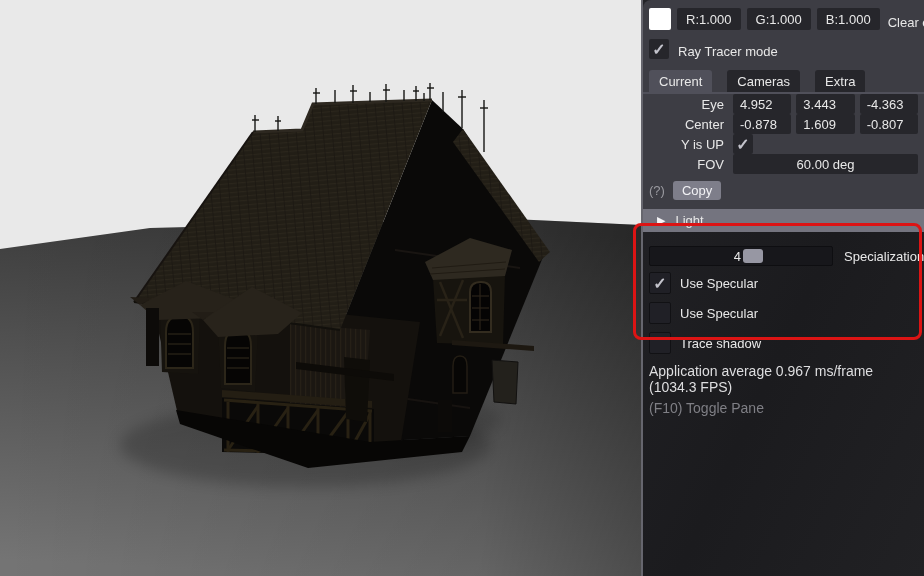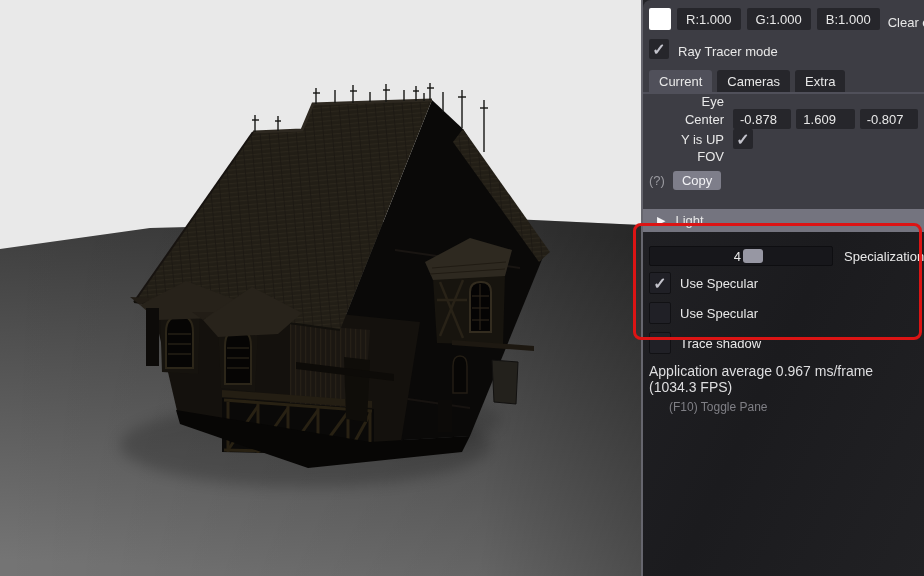--- a/index.html
+++ b/index.html
@@ -27,21 +27,21 @@
   .swatch { width:22px; height:22px; background:#ffffff; border-radius:2px; flex:0 0 auto; }
   .chip { height:22px; background:#26262b; border-radius:2px; color:#e8e8e8; font-size:13px;
           display:flex; align-items:center; padding:0 9px; margin-left:6px; }
   .row1 .label { margin-left:8px; }
 
   .checkbox { width:20px; height:20px; background:#26262b; border-radius:2px; flex:0 0 auto;
               display:flex; align-items:center; justify-content:center;
               color:#c3c3cb; font-size:16px; font-weight:bold; }
   .checkbox.dark { width:22px; height:22px; background:#202026; border:1px solid #111114; }
 
-  .tabs { margin-top:11px; display:flex; gap:5px; }
+  .tabs { margin-top:11px; display:flex; gap:15px; }
   .tab { height:22px; padding:0 10px; display:flex; align-items:center; border-radius:3px 3px 0 0;
          background:#26262b; color:#e8e8e8; font-size:13px; }
   .tab.active { background:#50505a; }
   .tabline { height:2px; background:#50505a; margin:0 -6px; }
 
   .frow { display:flex; align-items:center; }
   .frow .rlabel { width:84px; text-align:right; padding-right:9px; color:#e8e8e8; font-size:13px; flex:0 0 auto; }
   .fields { flex:1; display:flex; gap:5px; }
   .field { flex:1; height:20px; background:#26262b; border-radius:2px; color:#e8e8e8;
            font-size:13px; display:flex; align-items:center; padding:0 7px; }
@@ -63,21 +63,21 @@
             border:1px solid #0e0e11; border-radius:2px; flex:0 0 auto; }
   .slider .val { position:absolute; left:0; top:0; width:96%; height:100%; display:flex;
                  align-items:center; justify-content:center; color:#e8e8e8; font-size:13px; }
   .slider .grab { position:absolute; left:calc(50% + 2px); top:2px; width:20px; height:14px;
                   background:#9797a3; border-radius:3px; }
   .sliderrow .slabel { margin-left:11px; }
 
   .checkrow { display:flex; align-items:center; margin-top:4px; height:26px; gap:9px; }
 
   .stats  { margin-top:7px; color:#dedee0; font-size:14px; }
-  .hint   { margin-top:5px; color:#7f7f85; font-size:12px;margin-left:20px; }
+  .hint   { margin-top:5px; color:#7f7f85; font-size:14px; }
 
   
   .annot { position:absolute; left:633px; top:223px; width:289px; height:117px;
            border:3px solid #dc1414; border-radius:8px; pointer-events:none; z-index:50; }
 </style>
 </head>
 <body>
 
 <div class="app">
 
@@ -273,20 +273,25 @@
 
       <div class="tabs">
         <div class="tab active">Current</div>
         <div class="tab">Cameras</div>
         <div class="tab">Extra</div>
       </div>
       <div class="tabline"></div>
 
       <div class="frow">
         <div class="rlabel">Eye</div>
+        <div class="fields">
+          <div class="field">4.952</div>
+          <div class="field">3.443</div>
+          <div class="field">-4.363</div>
+        </div>
       </div>
 
       <div class="frow">
         <div class="rlabel">Center</div>
         <div class="fields">
           <div class="field">-0.878</div>
           <div class="field">1.609</div>
           <div class="field">-0.807</div>
         </div>
       </div>
@@ -295,20 +300,23 @@
         <div class="rlabel">Y is UP</div>
         <div class="fields">
           <div class="checkbox">
             <span>✓</span>
           </div>
         </div>
       </div>
 
       <div class="frow">
         <div class="rlabel">FOV</div>
+        <div class="fields">
+          <div class="field center">60.00 deg</div>
+        </div>
       </div>
 
       <div class="copyrow">
         <div class="dim">(?)</div>
         <div class="btn">Copy</div>
       </div>
 
       <div class="collapse">
         <span class="arrow">▶</span>
         <span class="txt">Light</span>

